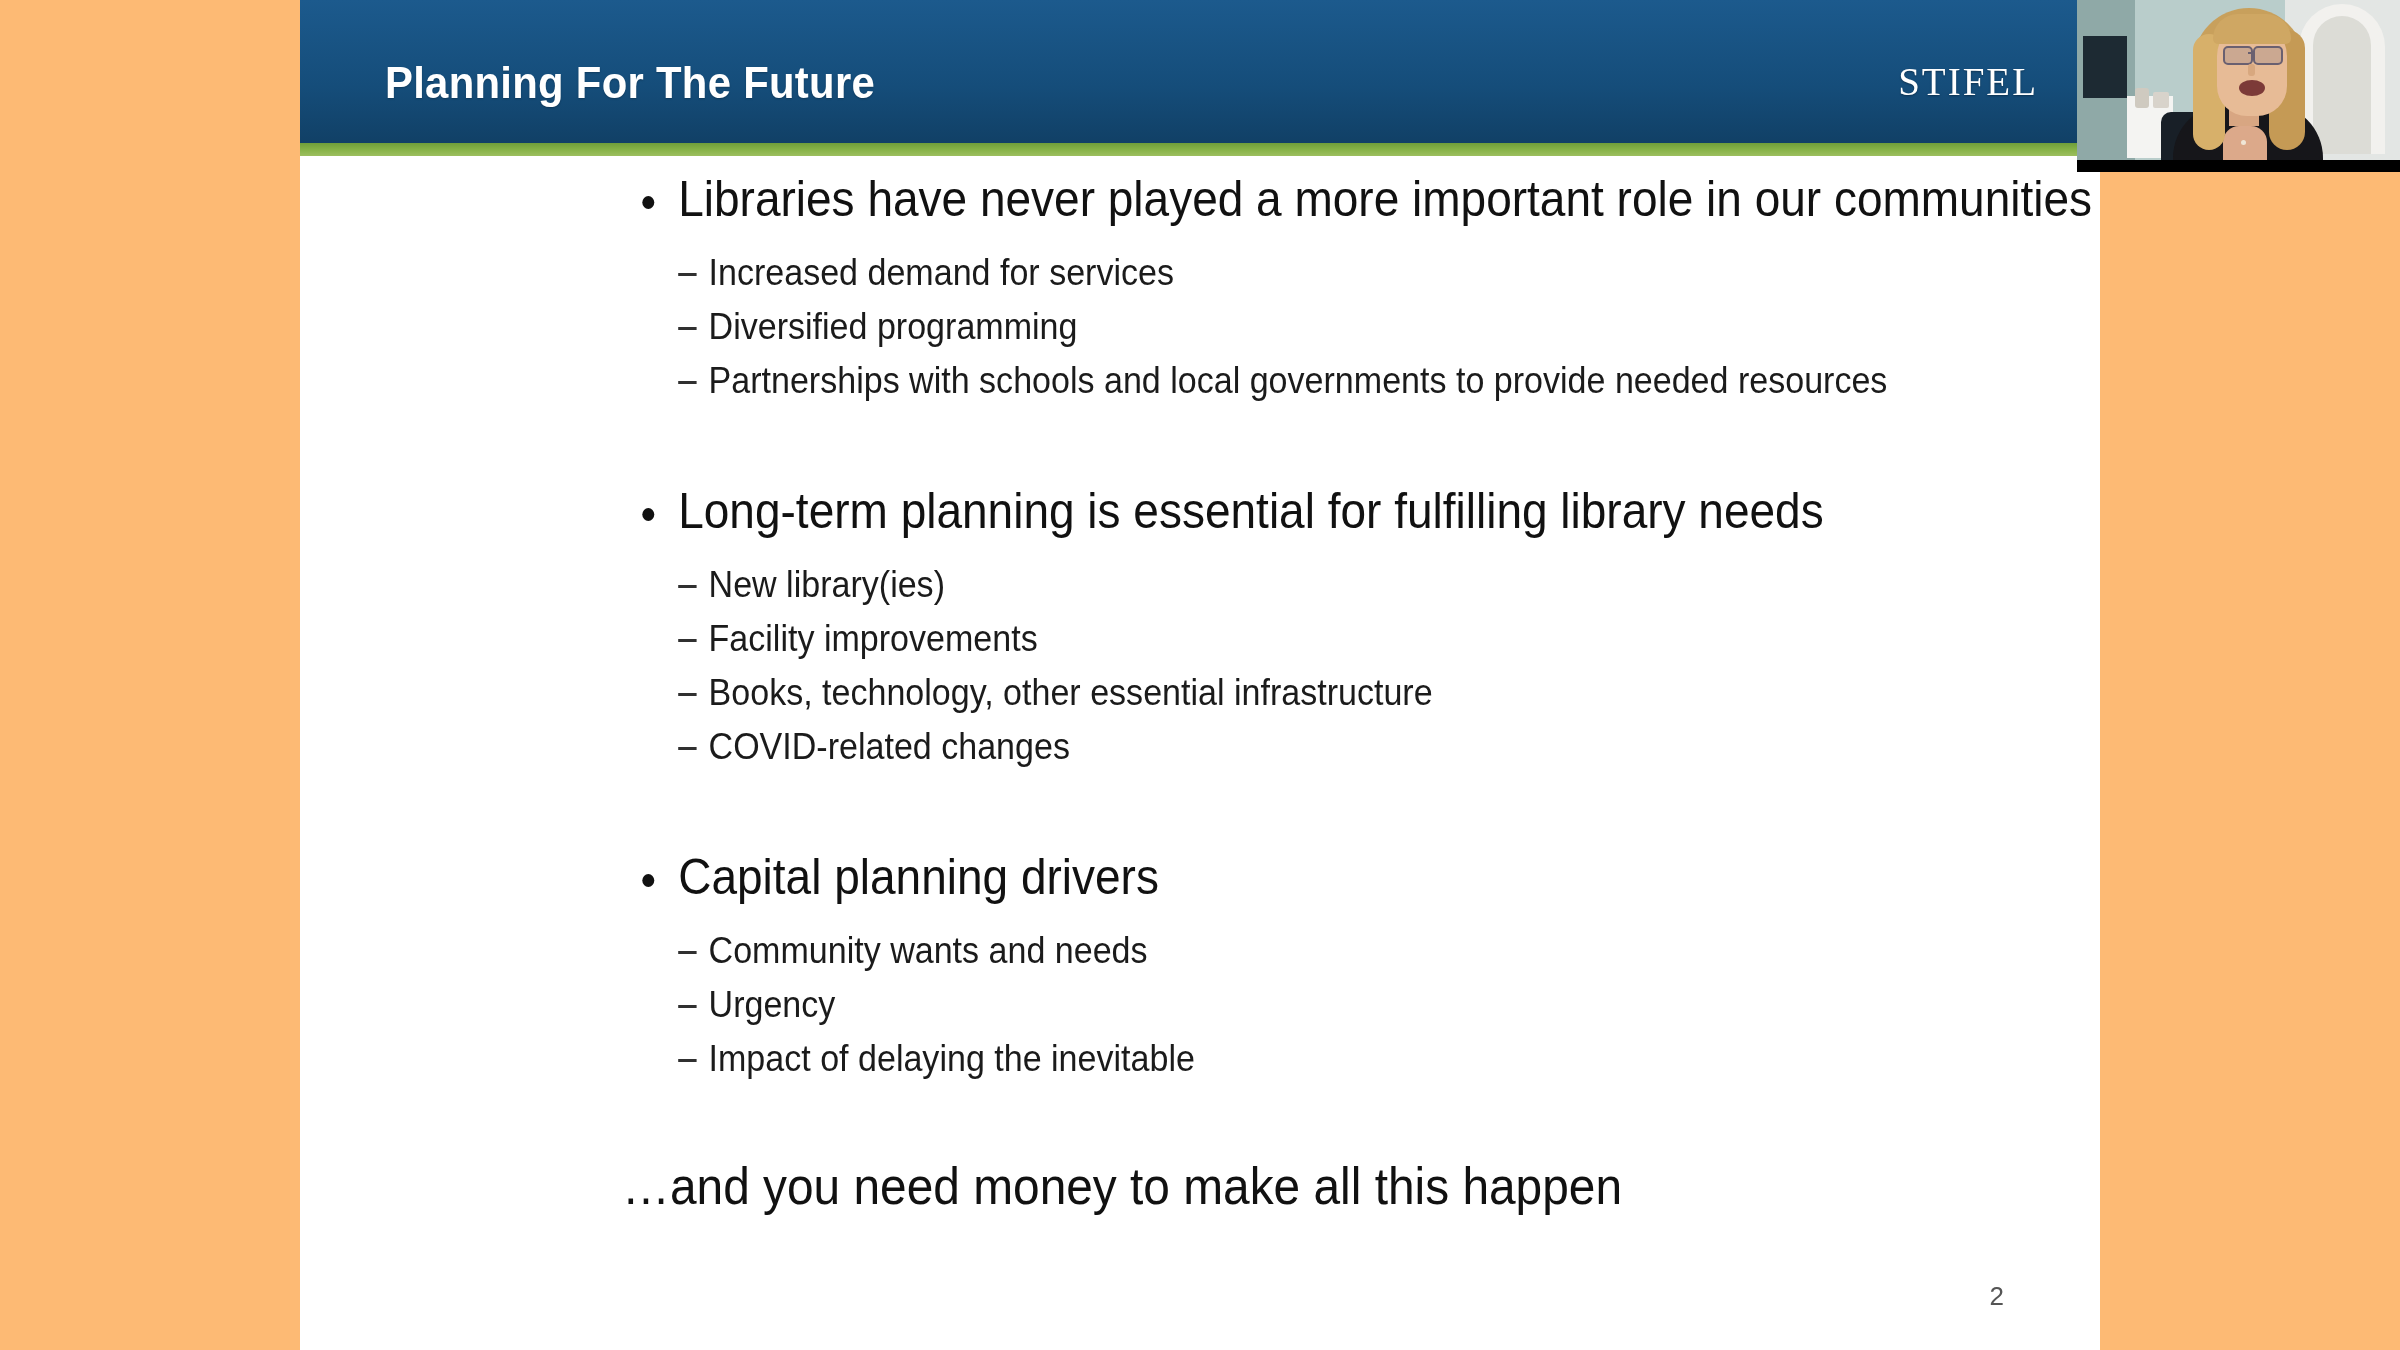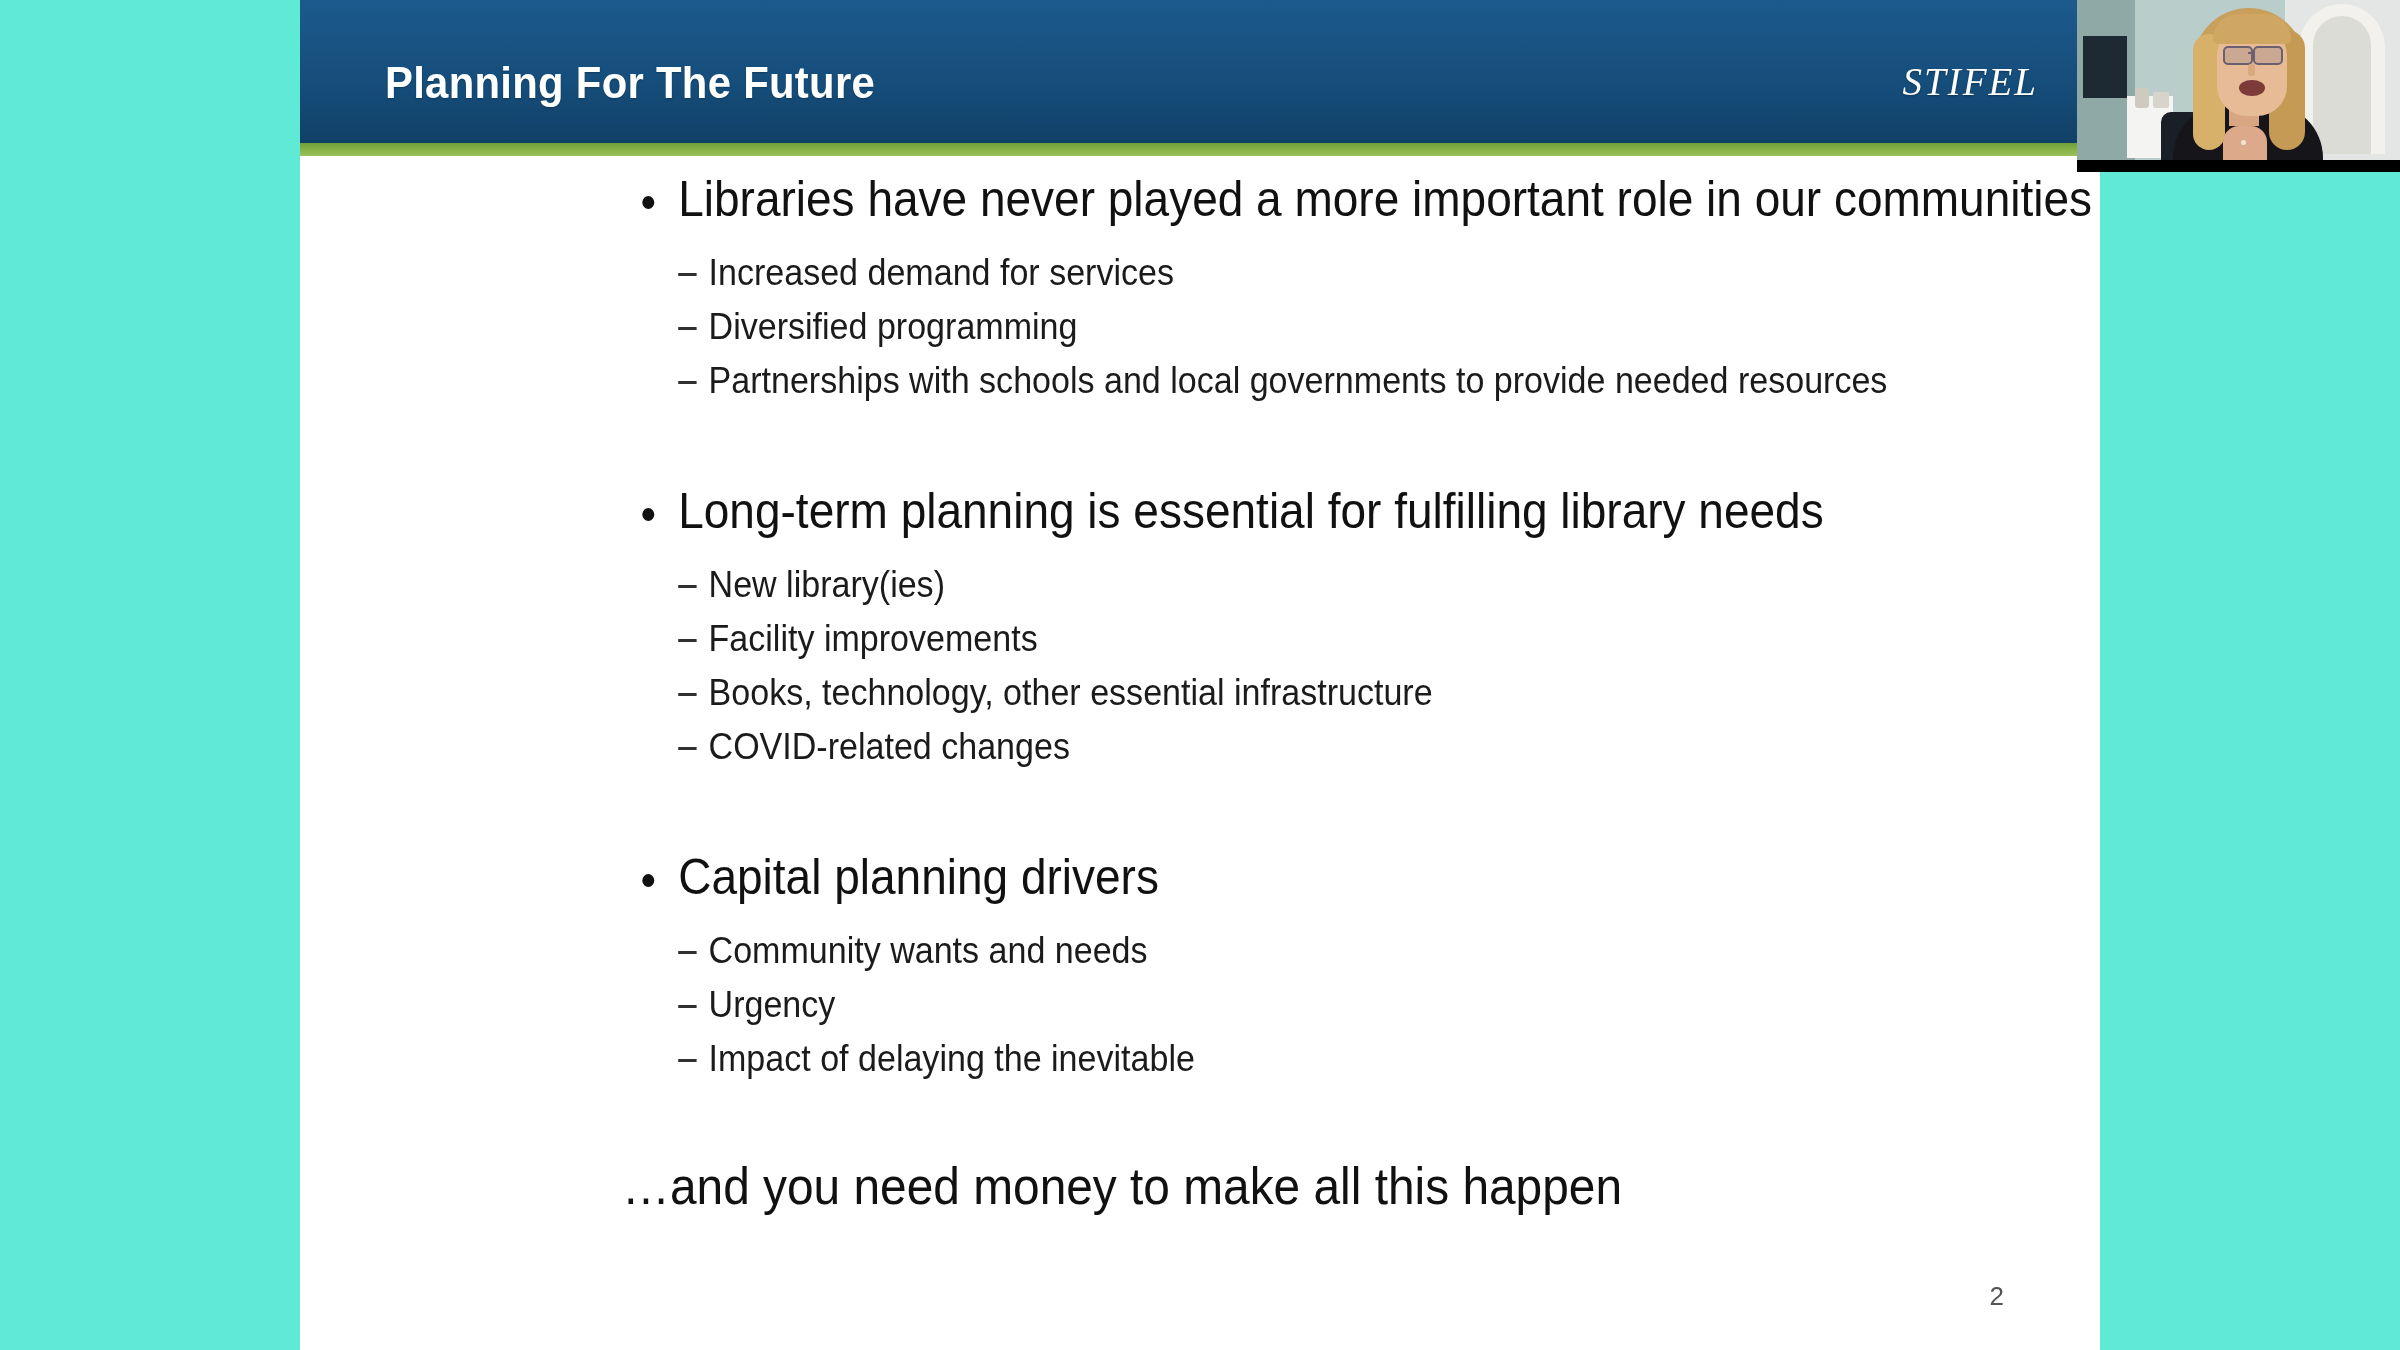--- a/index.html
+++ b/index.html
@@ -11,21 +11,21 @@
     width: 2400px;
     height: 1350px;
     overflow: hidden;
     font-family: "Liberation Sans", sans-serif;
   }
 
   #screen {
     position: relative;
     width: 2400px;
     height: 1350px;
-    background: #5eead4;
+    background: #fdba74;
   }
 
   
   #slide {
     position: absolute;
     left: 300px;
     top: 0px;
     width: 1800px;
     height: 1350px;
     background: #ffffff;
@@ -62,21 +62,20 @@
     right: 62px;
     top: 44px;
     font-family: "Liberation Serif", serif;
     font-size: 56px;
     color: #ffffff;
     letter-spacing: 2px;
     font-variant: small-caps;
     text-transform: lowercase;
     white-space: nowrap;
     text-shadow: 0 1px 2px rgba(0,0,0,0.35);
-    font-style: italic;
   }
   #stifel-logo::first-letter { font-size: 1em; }
 
   #green-bar {
     position: absolute;
     left: 0;
     top: 143px;
     width: 1800px;
     height: 13px;
     background: linear-gradient(180deg, #6f9e3a 0%, #86b247 50%, #9dbf5f 100%);

